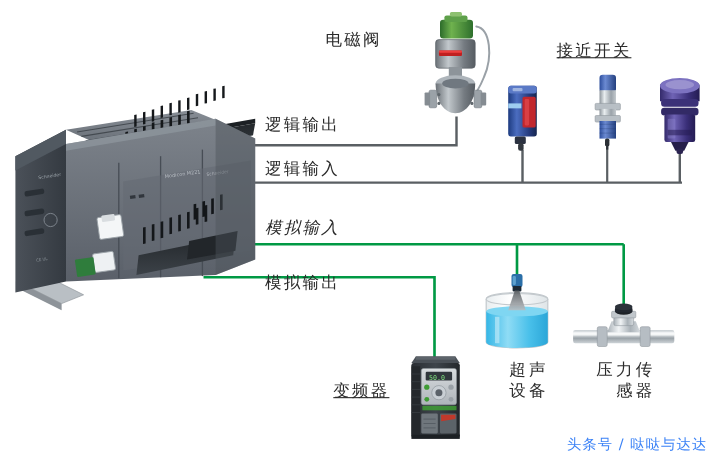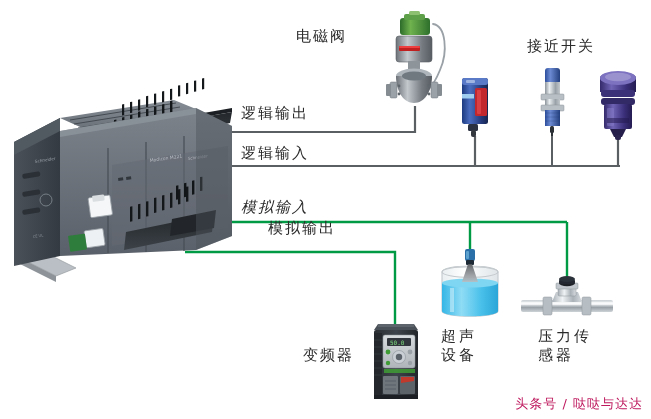--- a/index.html
+++ b/index.html
@@ -17,38 +17,38 @@
   }
   #stage svg{position:absolute;left:0;top:0;}
   .lbl{
     position:absolute;
     color:#2b2b2b;
     font-size:15px;
     letter-spacing:2px;
     white-space:nowrap;
     font-family:"DejaVu Sans","Liberation Sans",sans-serif;
   }
-  .lbl.two{line-height:19px;letter-spacing:3px;text-align:left;white-space:normal;width:58px;}
+  .lbl.two{line-height:19px;letter-spacing:3px;text-align:right;white-space:normal;width:58px;}
   #wm{
     position:absolute;
     right:8px;
     bottom:6px;
-    color:#be185d;
+    color:#3b82f6;
     font-size:13px;
     letter-spacing:1px;
     white-space:nowrap;
   }
   
   #lbl-solenoid{left:296px;top:27px;}
-  #lbl-proximity{left:527px;top:37px;}
+  #lbl-proximity{left:506px;top:37px;text-decoration:underline;}
   #lbl-logic-out{left:241px;top:104px;}
   #lbl-logic-in{left:241px;top:144px;}
   #lbl-analog-in{left:241px;top:198px;font-style:italic;}
-  #lbl-analog-out{left:241px;top:219px;margin-left:27px;}
-  #lbl-vfd{left:303px;top:346px;}
+  #lbl-analog-out{left:241px;top:248px;}
+  #lbl-vfd{left:303px;top:346px;text-decoration:underline;}
   #lbl-ultra{left:441px;top:327px;}
   #lbl-press{left:518px;top:327px;margin-left:20px;}
 </style>
 </head>
 <body>
 
 <div id="stage">
 
   <svg width="651" height="419" viewBox="0 0 651 419">
     <defs>

